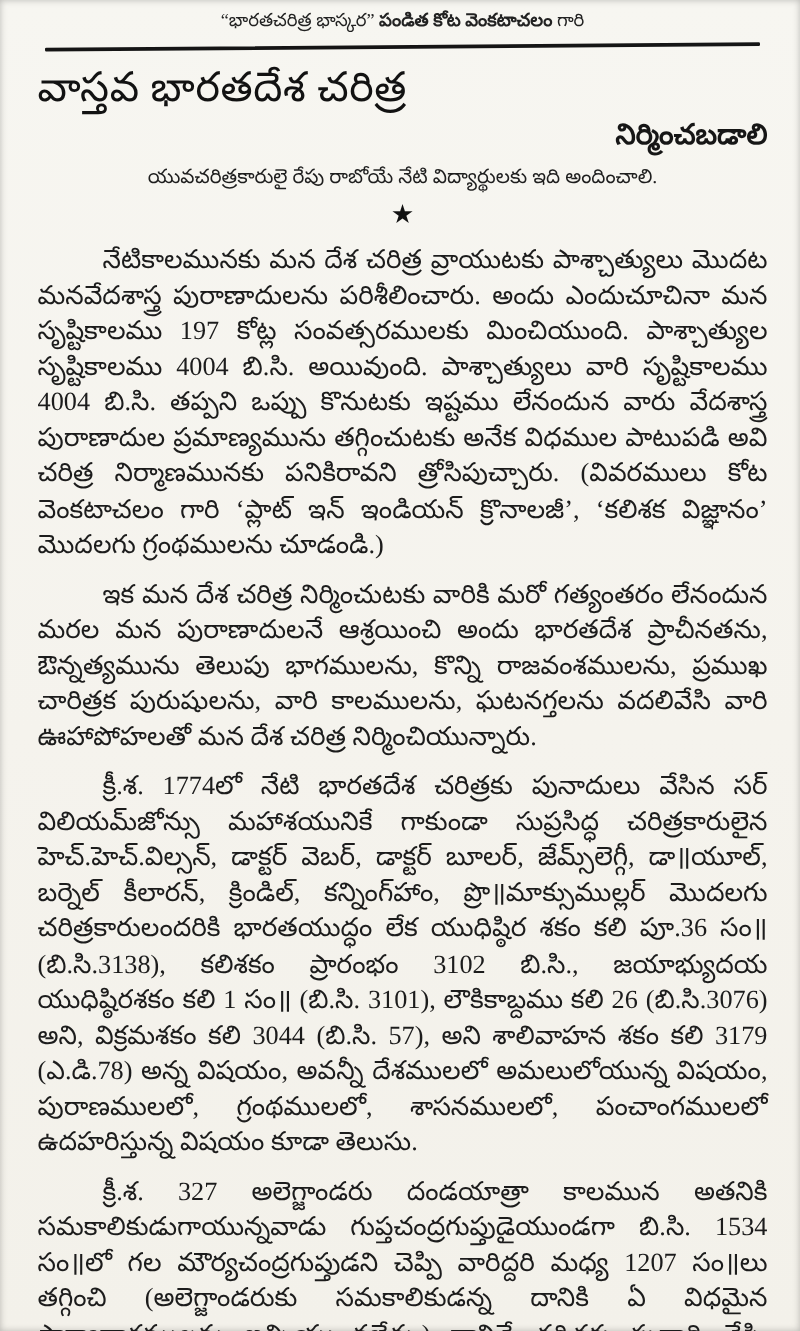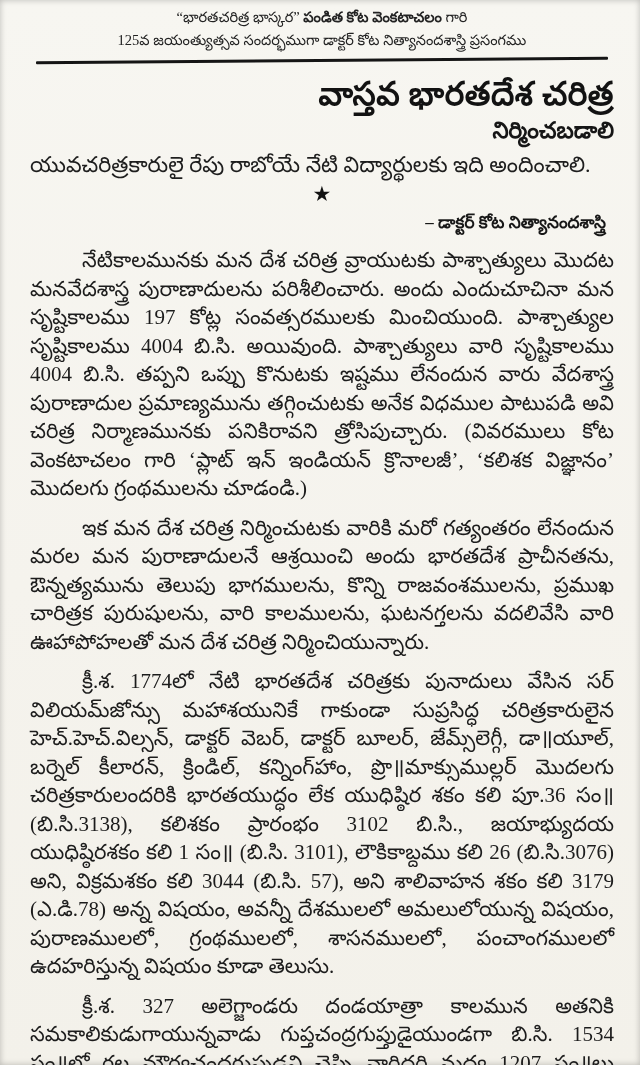--- a/index.html
+++ b/index.html
@@ -16,29 +16,29 @@
     box-shadow:0 0 6px rgba(0,0,0,.25) inset;
   }
   .hdr{ text-align:center; font-size:14.5px; line-height:23px; color:#222; }
   .hdr .bold{ font-weight:bold; }
   .rule{
     height:3px; background:#151515; width:98%;
     margin:7px auto 2px auto; transform:rotate(-0.45deg);
     border-radius:1px;
   }
   .title{
-    text-align:right; font-size:33px; font-weight:bold;
+    text-align:left; font-size:33px; font-weight:normal;
     letter-spacing:.5px; margin-top:12px; line-height:40px; color:#121212;
   }
   .subtitle{
     text-align:right; font-size:23px; font-weight:600;
     margin-top:2px; line-height:30px; color:#161616;
   }
   .tagline{
-    text-align:left; font-size:22px; margin-top:7px; line-height:24px; color:#1e1e1e;
+    text-align:center; font-size:16px; margin-top:7px; line-height:24px; color:#1e1e1e;
   }
   .star{
     text-align:center; font-size:21px; line-height:24px; margin-top:5px; color:#111;
   }
   .byline{
     text-align:right; font-size:17px; font-weight:600;
     padding-right:8px; margin-top:4px; line-height:26px; color:#171717;
   }
   .bodytext{ margin-top:10px; }
   .bodytext p{
@@ -48,30 +48,28 @@
     color:#1c1c1c;
   }
 </style>
 </head>
 <body>
 
 <div class="page">
 
   <div class="hdr">
     <div><span>“భారతచరిత్ర భాస్కర”</span><span class="bold"> పండిత కోట వెంకటాచలం </span><span>గారి</span></div>
-    <div>125వ జయంత్యుత్సవ సందర్భముగా డాక్టర్ కోట నిత్యానందశాస్త్రి ప్రసంగము</div>
   </div>
 
   <div class="rule"></div>
 
   <div class="title">వాస్తవ భారతదేశ చరిత్ర</div>
   <div class="subtitle">నిర్మించబడాలి</div>
   <div class="tagline">యువచరిత్రకారులై రేపు రాబోయే నేటి విద్యార్థులకు ఇది అందించాలి.</div>
   <div class="star">★</div>
-  <div class="byline">– డాక్టర్ కోట నిత్యానందశాస్త్రి</div>
 
   <div class="bodytext">
     <p>నేటికాలమునకు మన దేశ చరిత్ర వ్రాయుటకు పాశ్చాత్యులు మొదట మనవేదశాస్త్ర పురాణాదులను పరిశీలించారు. అందు ఎందుచూచినా మన సృష్టికాలము 197 కోట్ల సంవత్సరములకు మించియుంది. పాశ్చాత్యుల సృష్టికాలము 4004 బి.సి. అయివుంది. పాశ్చాత్యులు వారి సృష్టికాలము 4004 బి.సి. తప్పని ఒప్పు కొనుటకు ఇష్టము లేనందున వారు వేదశాస్త్ర పురాణాదుల ప్రమాణ్యమును తగ్గించుటకు అనేక విధముల పాటుపడి అవి చరిత్ర నిర్మాణమునకు పనికిరావని త్రోసిపుచ్చారు. (వివరములు కోట వెంకటాచలం గారి ‘ప్లాట్ ఇన్ ఇండియన్ క్రొనాలజీ’, ‘కలిశక విజ్ఞానం’ మొదలగు గ్రంథములను చూడండి.)</p>
     <p>ఇక మన దేశ చరిత్ర నిర్మించుటకు వారికి మరో గత్యంతరం లేనందున మరల మన పురాణాదులనే ఆశ్రయించి అందు భారతదేశ ప్రాచీనతను, ఔన్నత్యమును తెలుపు భాగములను, కొన్ని రాజవంశములను, ప్రముఖ చారిత్రక పురుషులను, వారి కాలములను, ఘటనగ్తలను వదలివేసి వారి ఊహాపోహలతో మన దేశ చరిత్ర నిర్మించియున్నారు.</p>
     <p>క్రీ.శ. 1774లో నేటి భారతదేశ చరిత్రకు పునాదులు వేసిన సర్ విలియమ్‌జోన్సు మహాశయునికే గాకుండా సుప్రసిద్ధ చరిత్రకారులైన హెచ్.హెచ్.విల్సన్, డాక్టర్ వెబర్, డాక్టర్ బూలర్, జేమ్స్‌లెగ్గీ, డా॥యూల్, బర్నెల్ కీలారన్, క్రిండిల్, కన్నింగ్‌హాం, ప్రొ॥మాక్సుముల్లర్ మొదలగు చరిత్రకారులందరికి భారతయుద్ధం లేక యుధిష్ఠిర శకం కలి పూ.36 సం॥ (బి.సి.3138), కలిశకం ప్రారంభం 3102 బి.సి., జయాభ్యుదయ యుధిష్ఠిరశకం కలి 1 సం॥ (బి.సి. 3101), లౌకికాబ్దము కలి 26 (బి.సి.3076) అని, విక్రమశకం కలి 3044 (బి.సి. 57), అని శాలివాహన శకం కలి 3179 (ఎ.డి.78) అన్న విషయం, అవన్నీ దేశములలో అమలులోయున్న విషయం, పురాణములలో, గ్రంథములలో, శాసనములలో, పంచాంగములలో ఉదహరిస్తున్న విషయం కూడా తెలుసు.</p>
     <p>క్రీ.శ. 327 అలెగ్జాండరు దండయాత్రా కాలమున అతనికి సమకాలికుడుగాయున్నవాడు గుప్తచంద్రగుప్తుడైయుండగా బి.సి. 1534 సం॥లో గల మౌర్యచంద్రగుప్తుడని చెప్పి వారిద్దరి మధ్య 1207 సం॥లు తగ్గించి (అలెగ్జాండరుకు సమకాలికుడన్న దానికి ఏ విధమైన సాక్ష్యాధారములను ఇచ్చియుండలేదు.) దానినే చరిత్రకు పునాది చేసి, అచ్చట నుండి ముందు వెనుకలకు లెక్కించారు. అందువలన మన దేశ చరిత్రలోని ప్రతి సంఘటనా, ప్రతిచారిత్రక పురుషుని కాలము సుమారు 1200 పై చిలుకు సంత్సరములు తేడాలో వివాదగ్రస్తమౌతోంది.</p>
 
   </div>
 
 </div>

